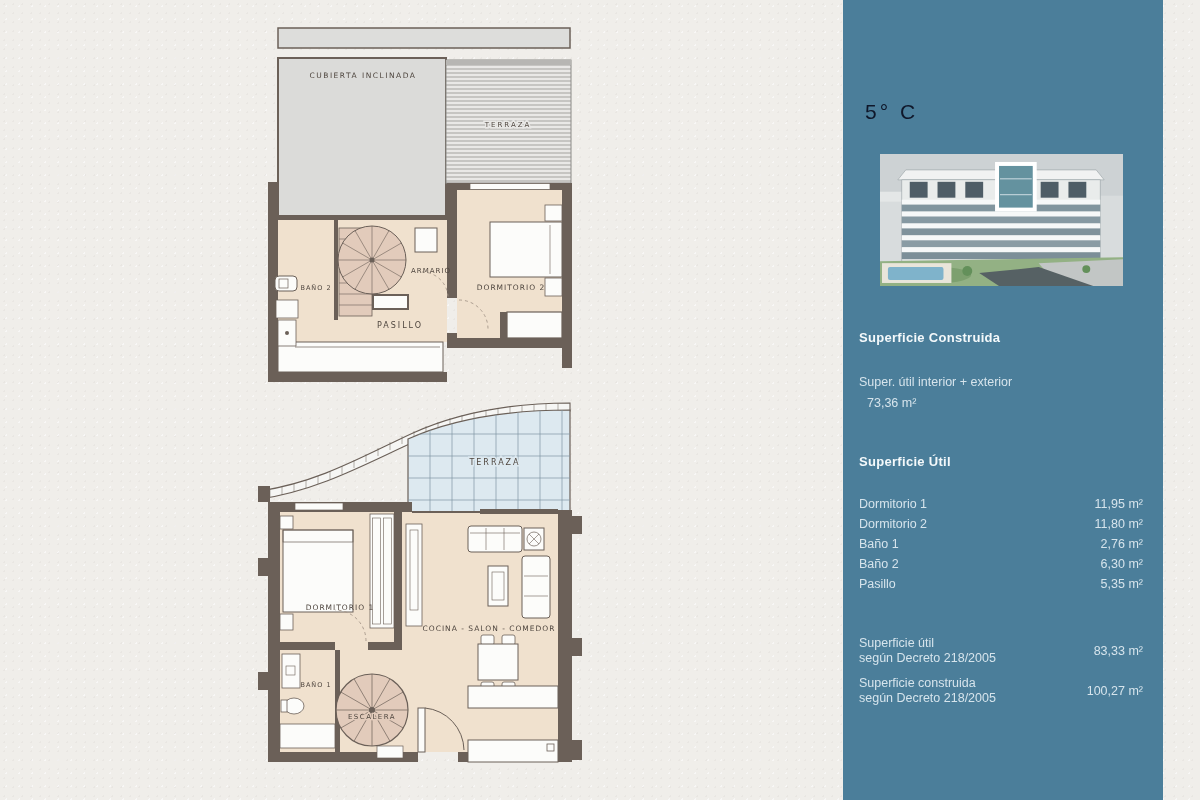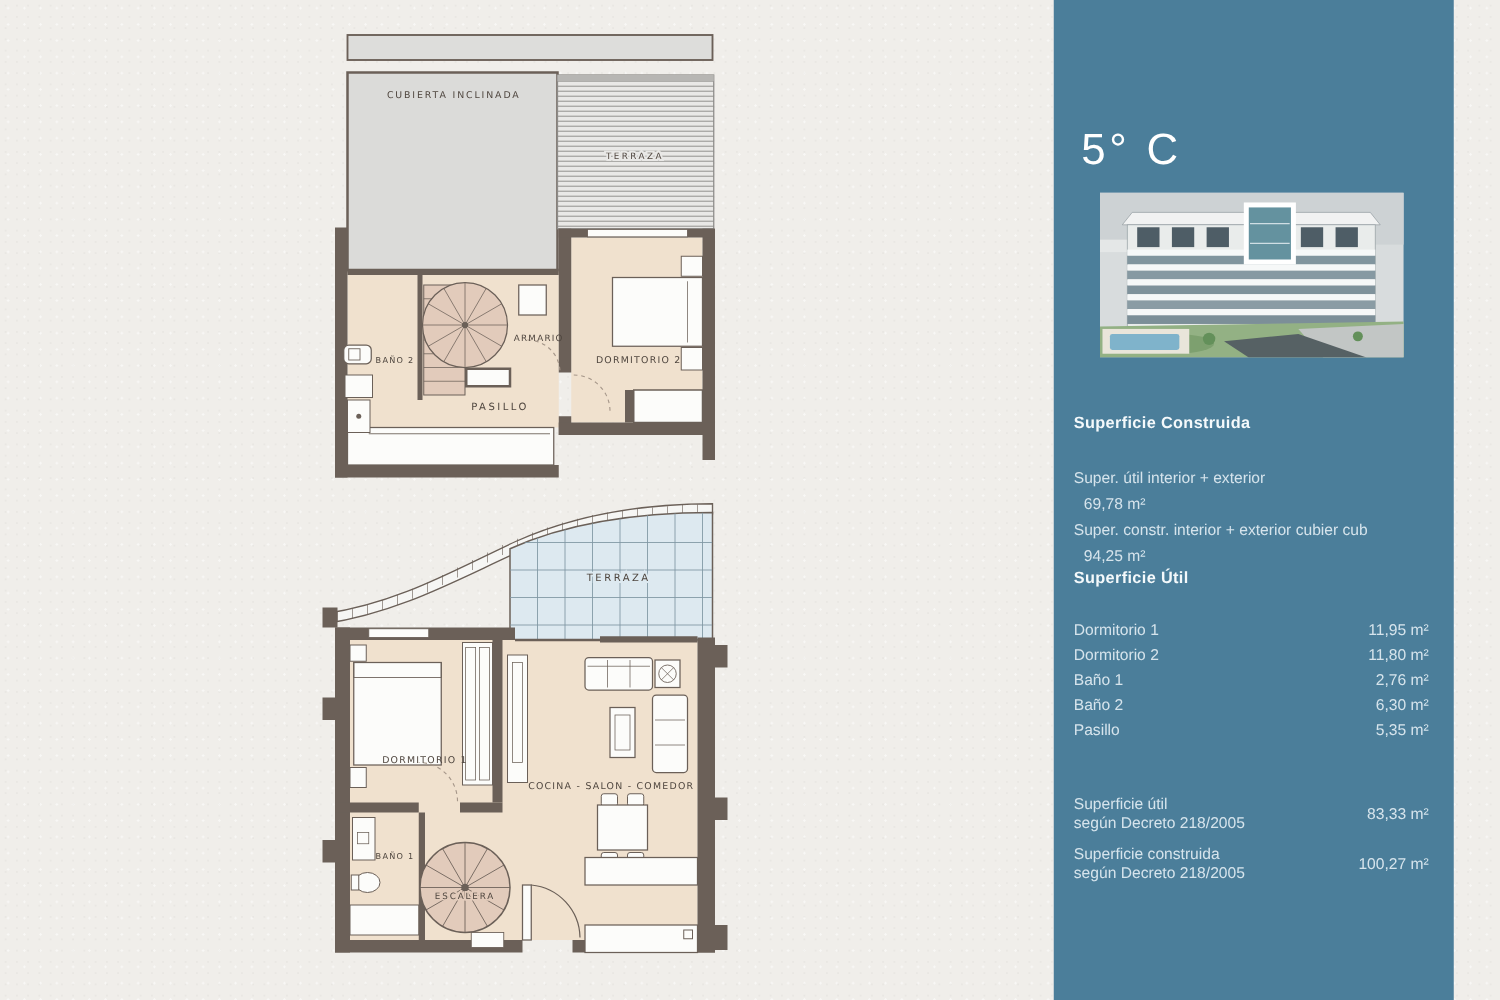--- a/index.html
+++ b/index.html
@@ -17,21 +17,21 @@
   .lower-plan{left:250px; top:390px; width:340px; height:380px;}
   .plan-label{font-family:"DejaVu Sans", sans-serif; fill:#4f463f;}
   
   .sidebar{
     position:absolute; left:843px; top:0; width:320px; height:800px;
     background:#4b7e9a; color:#d6e4ec;
   }
   .sb-abs{position:absolute; left:16px; right:20px;}
   .unit-title{
     position:absolute; left:22px; top:100px;
-    font-size:35px; font-weight:300; letter-spacing:3px; color:#ffffff;
+    font-size:21px; font-weight:300; letter-spacing:3px; color:#0f172a;
   }
   .building{position:absolute; left:37px; top:154px; width:243px; height:132px; display:block;}
   .sb-heading{font-weight:bold; font-size:13px; letter-spacing:.3px; color:#f4f9fb;}
   .sb-row{display:flex; justify-content:space-between; font-size:12.5px; color:#d6e4ec;}
   .c-rows .sb-row{line-height:21px;flex-direction:column;}
   .u-rows .sb-row{line-height:20px;}
   .sb-row .val{white-space:nowrap; padding-left:8px;}
   .dec-row{display:flex; justify-content:space-between; align-items:center; font-size:12.5px; color:#d6e4ec;}
   .dec-row .lbl div{line-height:15px;}
 </style>
@@ -359,25 +359,21 @@
         <rect x="118" y="10" width="38" height="46" fill="#64929f" stroke="#ffffff" stroke-width="4"></rect>
         <line x1="121" y1="25" x2="153" y2="25" stroke="#cfdee4" stroke-width="1"></line>
         <line x1="121" y1="41" x2="153" y2="41" stroke="#cfdee4" stroke-width="1"></line>
       </g>
     </svg>
 
     <div class="sb-abs sb-heading" style="top:330px;">Superficie Construida</div>
     <div class="sb-abs c-rows" style="top:372px;">
       <div class="sb-row">
         <span class="lbl">Super. útil interior + exterior</span>
-        <span class="val">69,78 m²</span>
-      </div>
-      <div class="sb-row">
-        <span class="lbl">Super. constr. interior + exterior cubier cub</span>
-        <span class="val">94,25 m²</span>
+        <span class="val">73,36 m²</span>
       </div>
     </div>
 
     <div class="sb-abs sb-heading" style="top:454px;">Superficie Útil</div>
     <div class="sb-abs u-rows" style="top:494px;">
       <div class="sb-row">
         <span class="lbl">Dormitorio 1</span>
         <span class="val">11,95 m²</span>
       </div>
       <div class="sb-row">

